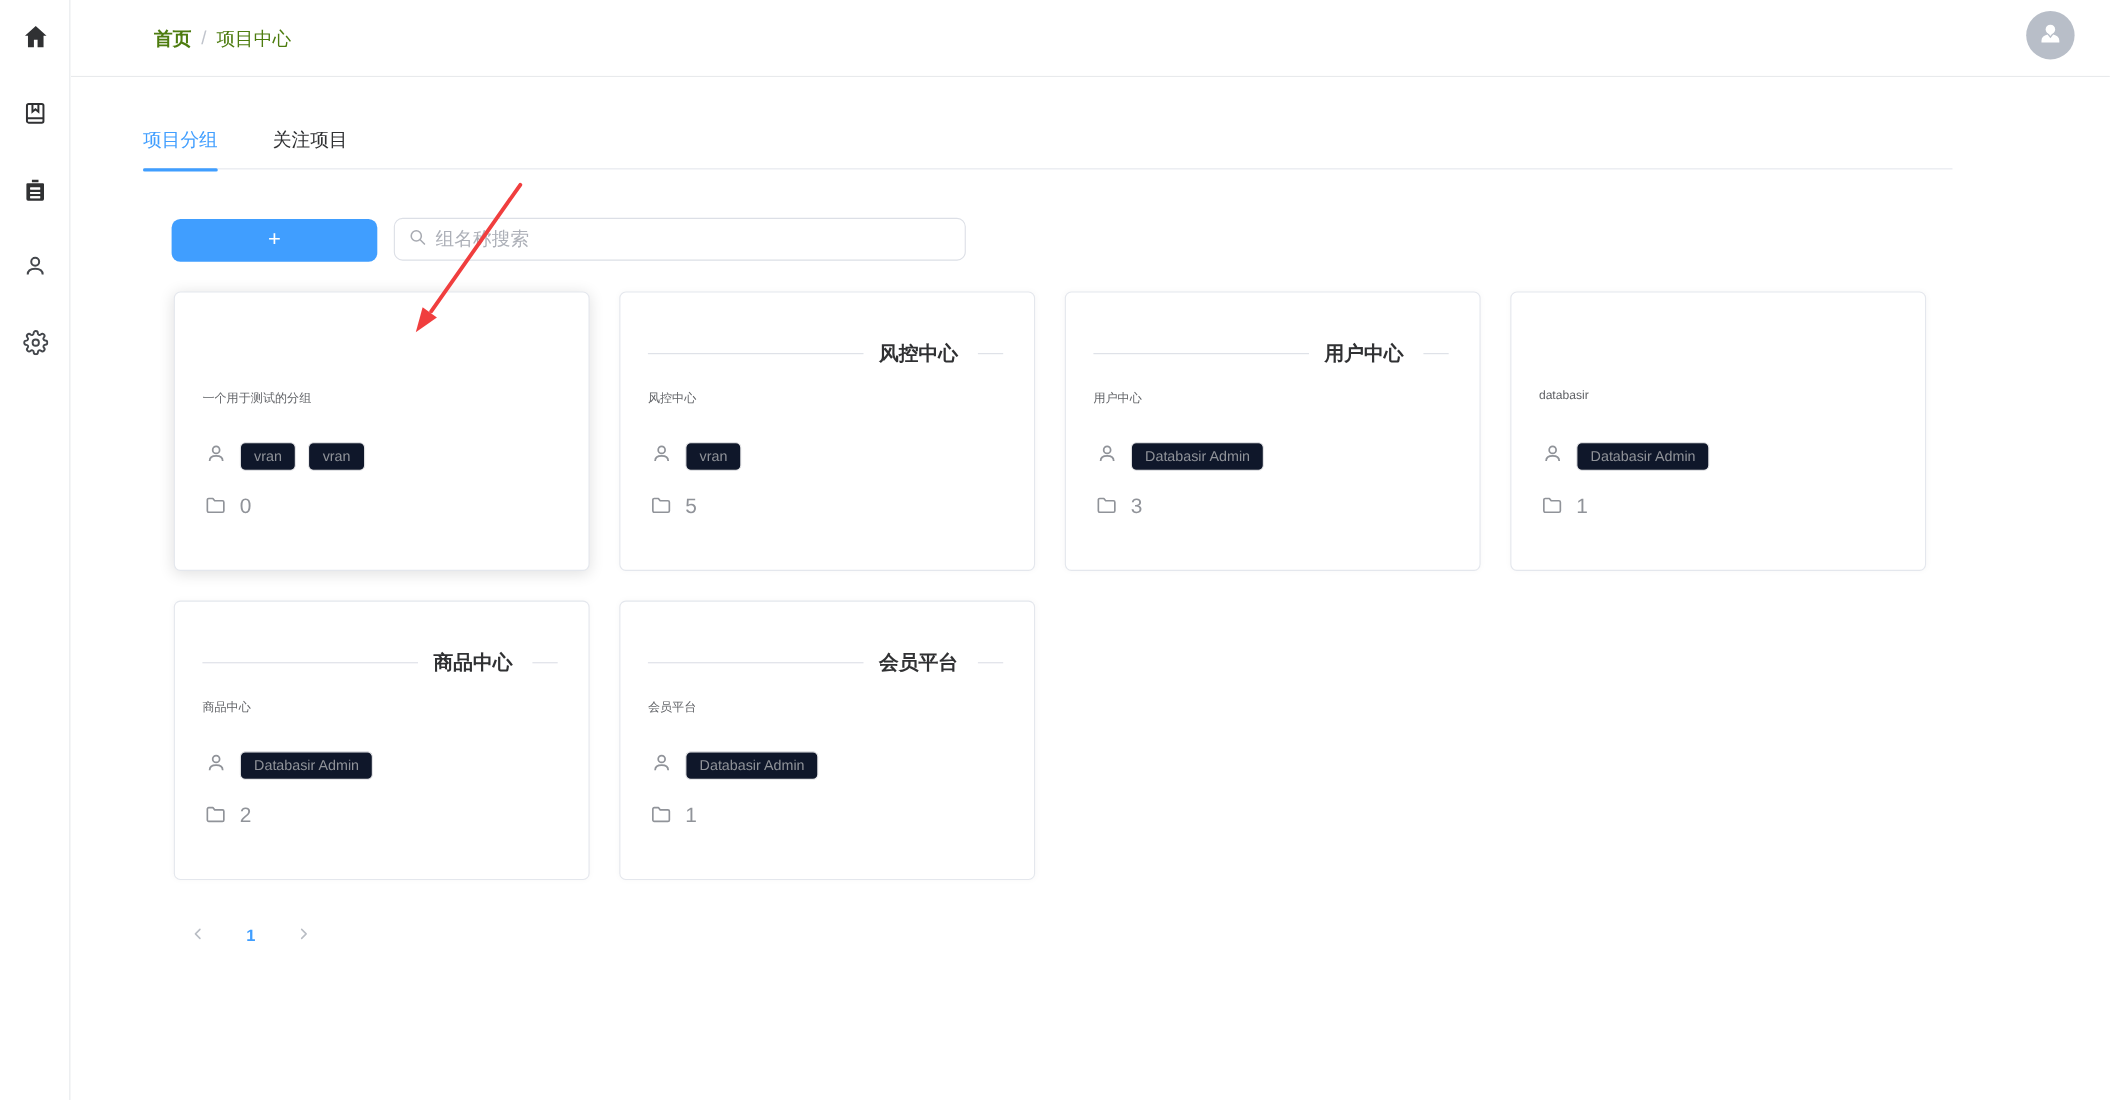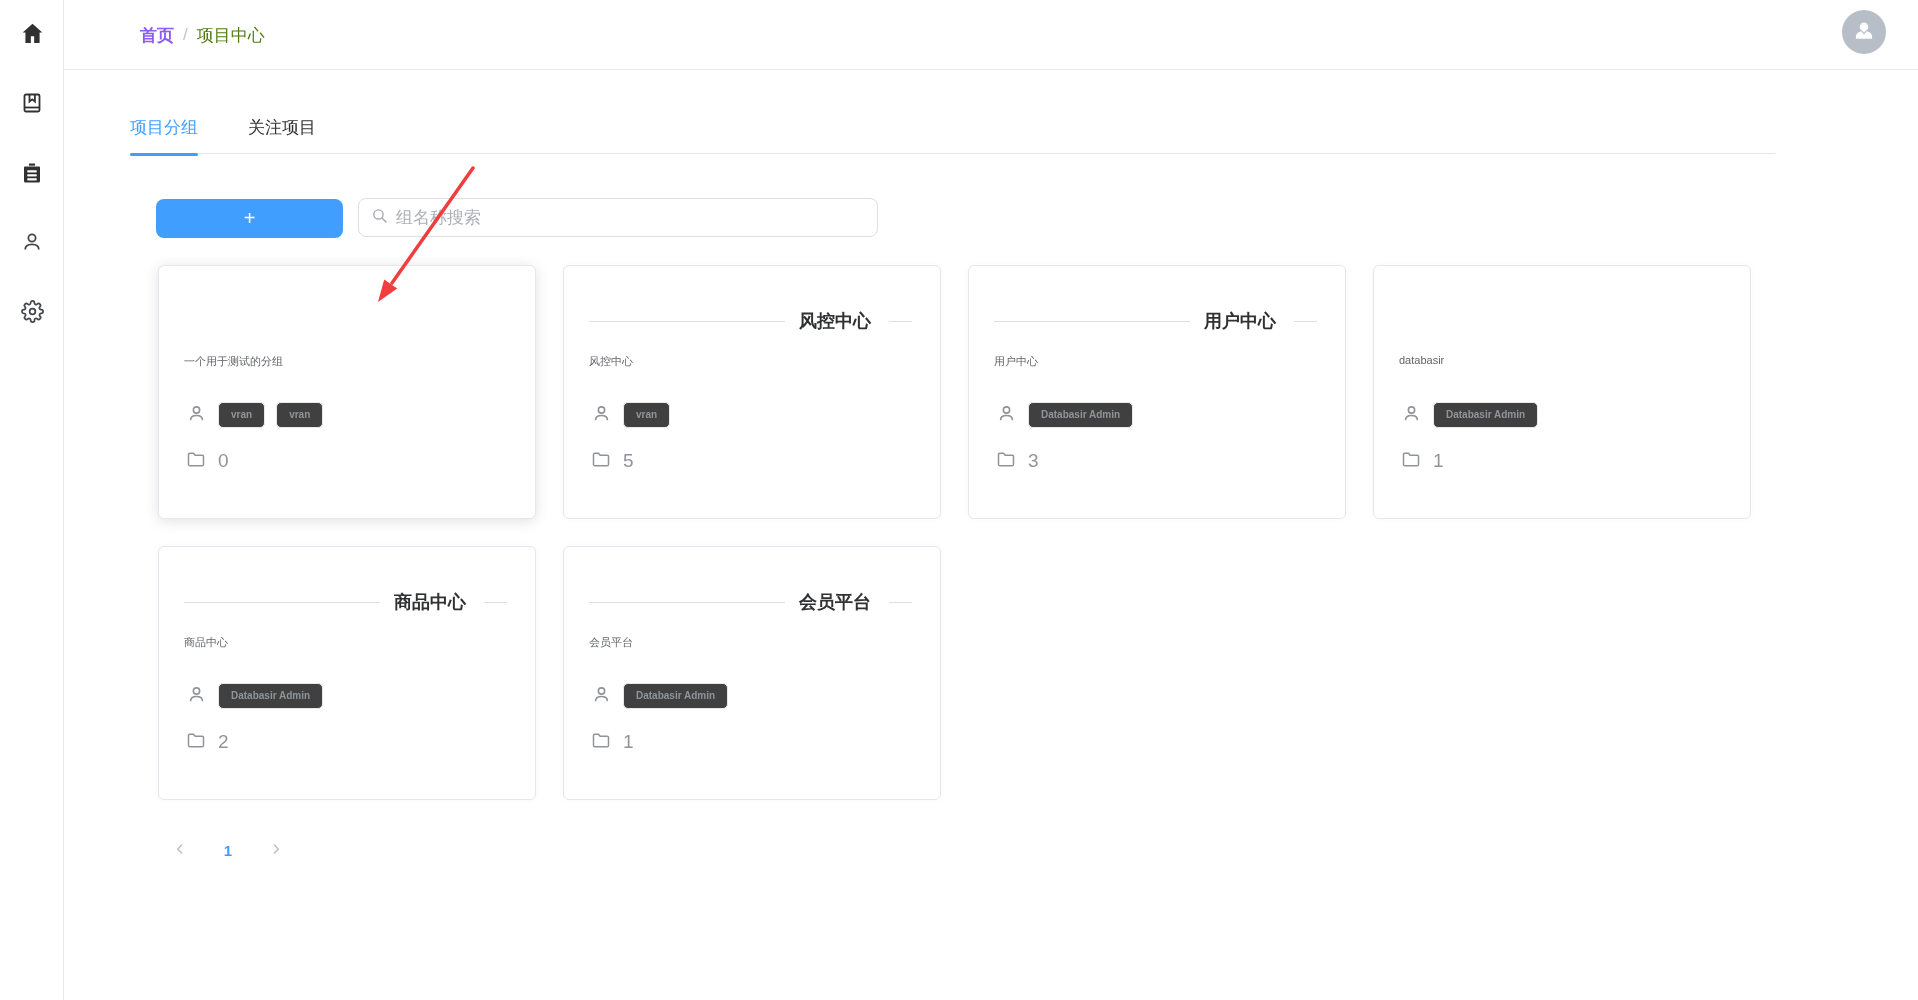--- a/index.html
+++ b/index.html
@@ -9,21 +9,21 @@
   .sidebar { position:fixed; left:0; top:0; width:64px; height:1000px; background:#fff; border-right:1px solid #e6e8eb; z-index:5; }
   .side-item { position:absolute; left:0; width:64px; height:48px; display:flex; align-items:center; justify-content:center; cursor:pointer; }
   .side-item svg { display:block; }
 
   
   .main { position:absolute; left:64px; top:0; width:1854px; height:1000px; background:#fff; }
 
   
   .header { position:absolute; left:0; top:0; width:1854px; height:70px; border-bottom:1px solid #e8eaec; background:#fff; }
   .breadcrumb { position:absolute; left:76px; top:0; height:70px; display:flex; align-items:center; gap:9px; font-size:17px; }
-  .crumb-root { color:#8b5cf6; font-weight:700; cursor:pointer; }
+  .crumb-root { color:#4d7c0f; font-weight:700; cursor:pointer; }
   .crumb-sep  { color:#c0c4cc; }
   .crumb-cur  { color:#4d7c0f; }
   .avatar { position:absolute; right:32px; top:10px; width:44px; height:44px; border-radius:50%; background:#b8bec8; display:flex; align-items:center; justify-content:center; cursor:pointer; }
 
   
   .tabbar { position:absolute; left:66px; top:101px; width:1645px; height:53px; border-bottom:1px solid #e4e7ed; display:flex; gap:50px; }
   .tab { height:53px; display:flex; align-items:center; font-size:17px; color:#303133; cursor:pointer; position:relative; }
   .tab.active { color:#409eff; }
   .tab.active::after { content:""; position:absolute; left:0; right:0; bottom:-2px; height:3px; background:#409eff; border-radius:2px; }
 
@@ -38,21 +38,21 @@
   .card { position:relative; background:#fff; border:1px solid #e4e7ed; border-radius:6px; box-shadow:0 0 6px rgba(0,0,0,0.03); }
   .card.hovered { box-shadow:0 2px 14px rgba(0,0,0,0.12); }
   .card-head { position:absolute; left:25px; right:28px; top:38px; height:34px; display:flex; align-items:center; }
   .hline { height:1px; background:#dcdfe6; }
   .hline.long { flex:1; margin-right:14px; }
   .hline.short { width:23px; margin-left:18px; }
   .edit-ico { display:flex; align-items:center; margin-right:8px; cursor:pointer; }
   .card-title { font-size:18px; font-weight:700; color:#303133; white-space:nowrap; }
   .card-desc { position:absolute; left:25px; top:88px; font-size:11px; color:#606266; }
   .mem-row { position:absolute; left:27px; top:135px; height:28px; display:flex; align-items:center; gap:11px; }
-  .tag { height:26px; line-height:24px; padding:0 12px; background:#404040; border:1px solid #e9e9eb; border-radius:5px; color:#909399; font-size:10px;font-weight:bold; }
+  .tag { height:26px; line-height:24px; padding:0 12px; background:#0f172a; border:1px solid #e9e9eb; border-radius:5px; color:#909399; font-size:13px; }
   .cnt-row { position:absolute; left:27px; top:182px; height:26px; display:flex; align-items:center; gap:12px; }
   .cnt-num { font-size:19px; color:#909399; }
 
   
   .pager { position:absolute; left:100px; top:833px; display:flex; gap:16px; }
   .pg-btn { width:32px; height:34px; display:flex; align-items:center; justify-content:center; cursor:pointer; background:transparent; border:none; }
   .pg-num { font-size:15px; font-weight:700; color:#409eff; }
 
   
   .arrow-overlay { position:absolute; left:0; top:0; width:1918px; height:1000px; z-index:20; pointer-events:none; }

